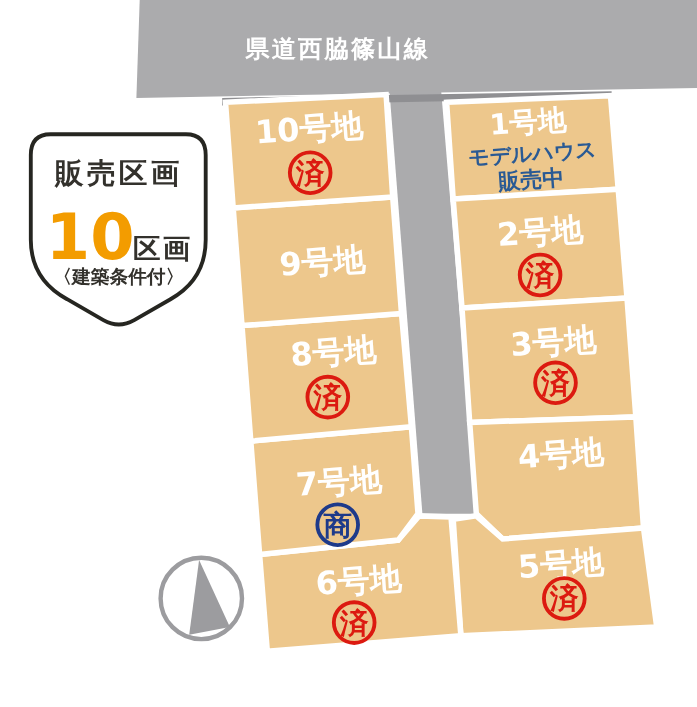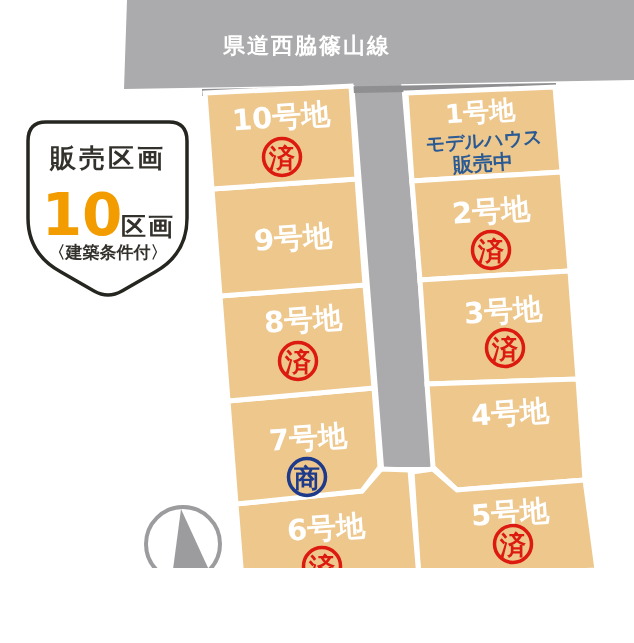--- a/index.html
+++ b/index.html
@@ -1,16 +1,16 @@
 <!DOCTYPE html>
 <html><head>
 <meta charset="utf-8">
 <style>
   html,body{margin:0;padding:0;background:#ffffff;}
-  .canvas{position:relative;width:634px;height:568px;background:#ffffff;overflow:hidden;
+  .canvas{position:relative;width:634px;height:643px;background:#ffffff;overflow:hidden;
           font-family:"DejaVu Sans",sans-serif;}
   svg{display:block;}
   text{font-family:"DejaVu Sans",sans-serif;}
   .lot-label{font-weight:bold;fill:#ffffff;}
   .stamp-char{font-weight:bold;}
   .road-label{font-weight:bold;fill:#ffffff;letter-spacing:2px;}
   .badge-title{font-weight:bold;letter-spacing:3px;}
   .badge-count{font-weight:bold;}
   .badge-unit{font-weight:bold;letter-spacing:2px;}
   .badge-note{font-weight:bold;}

